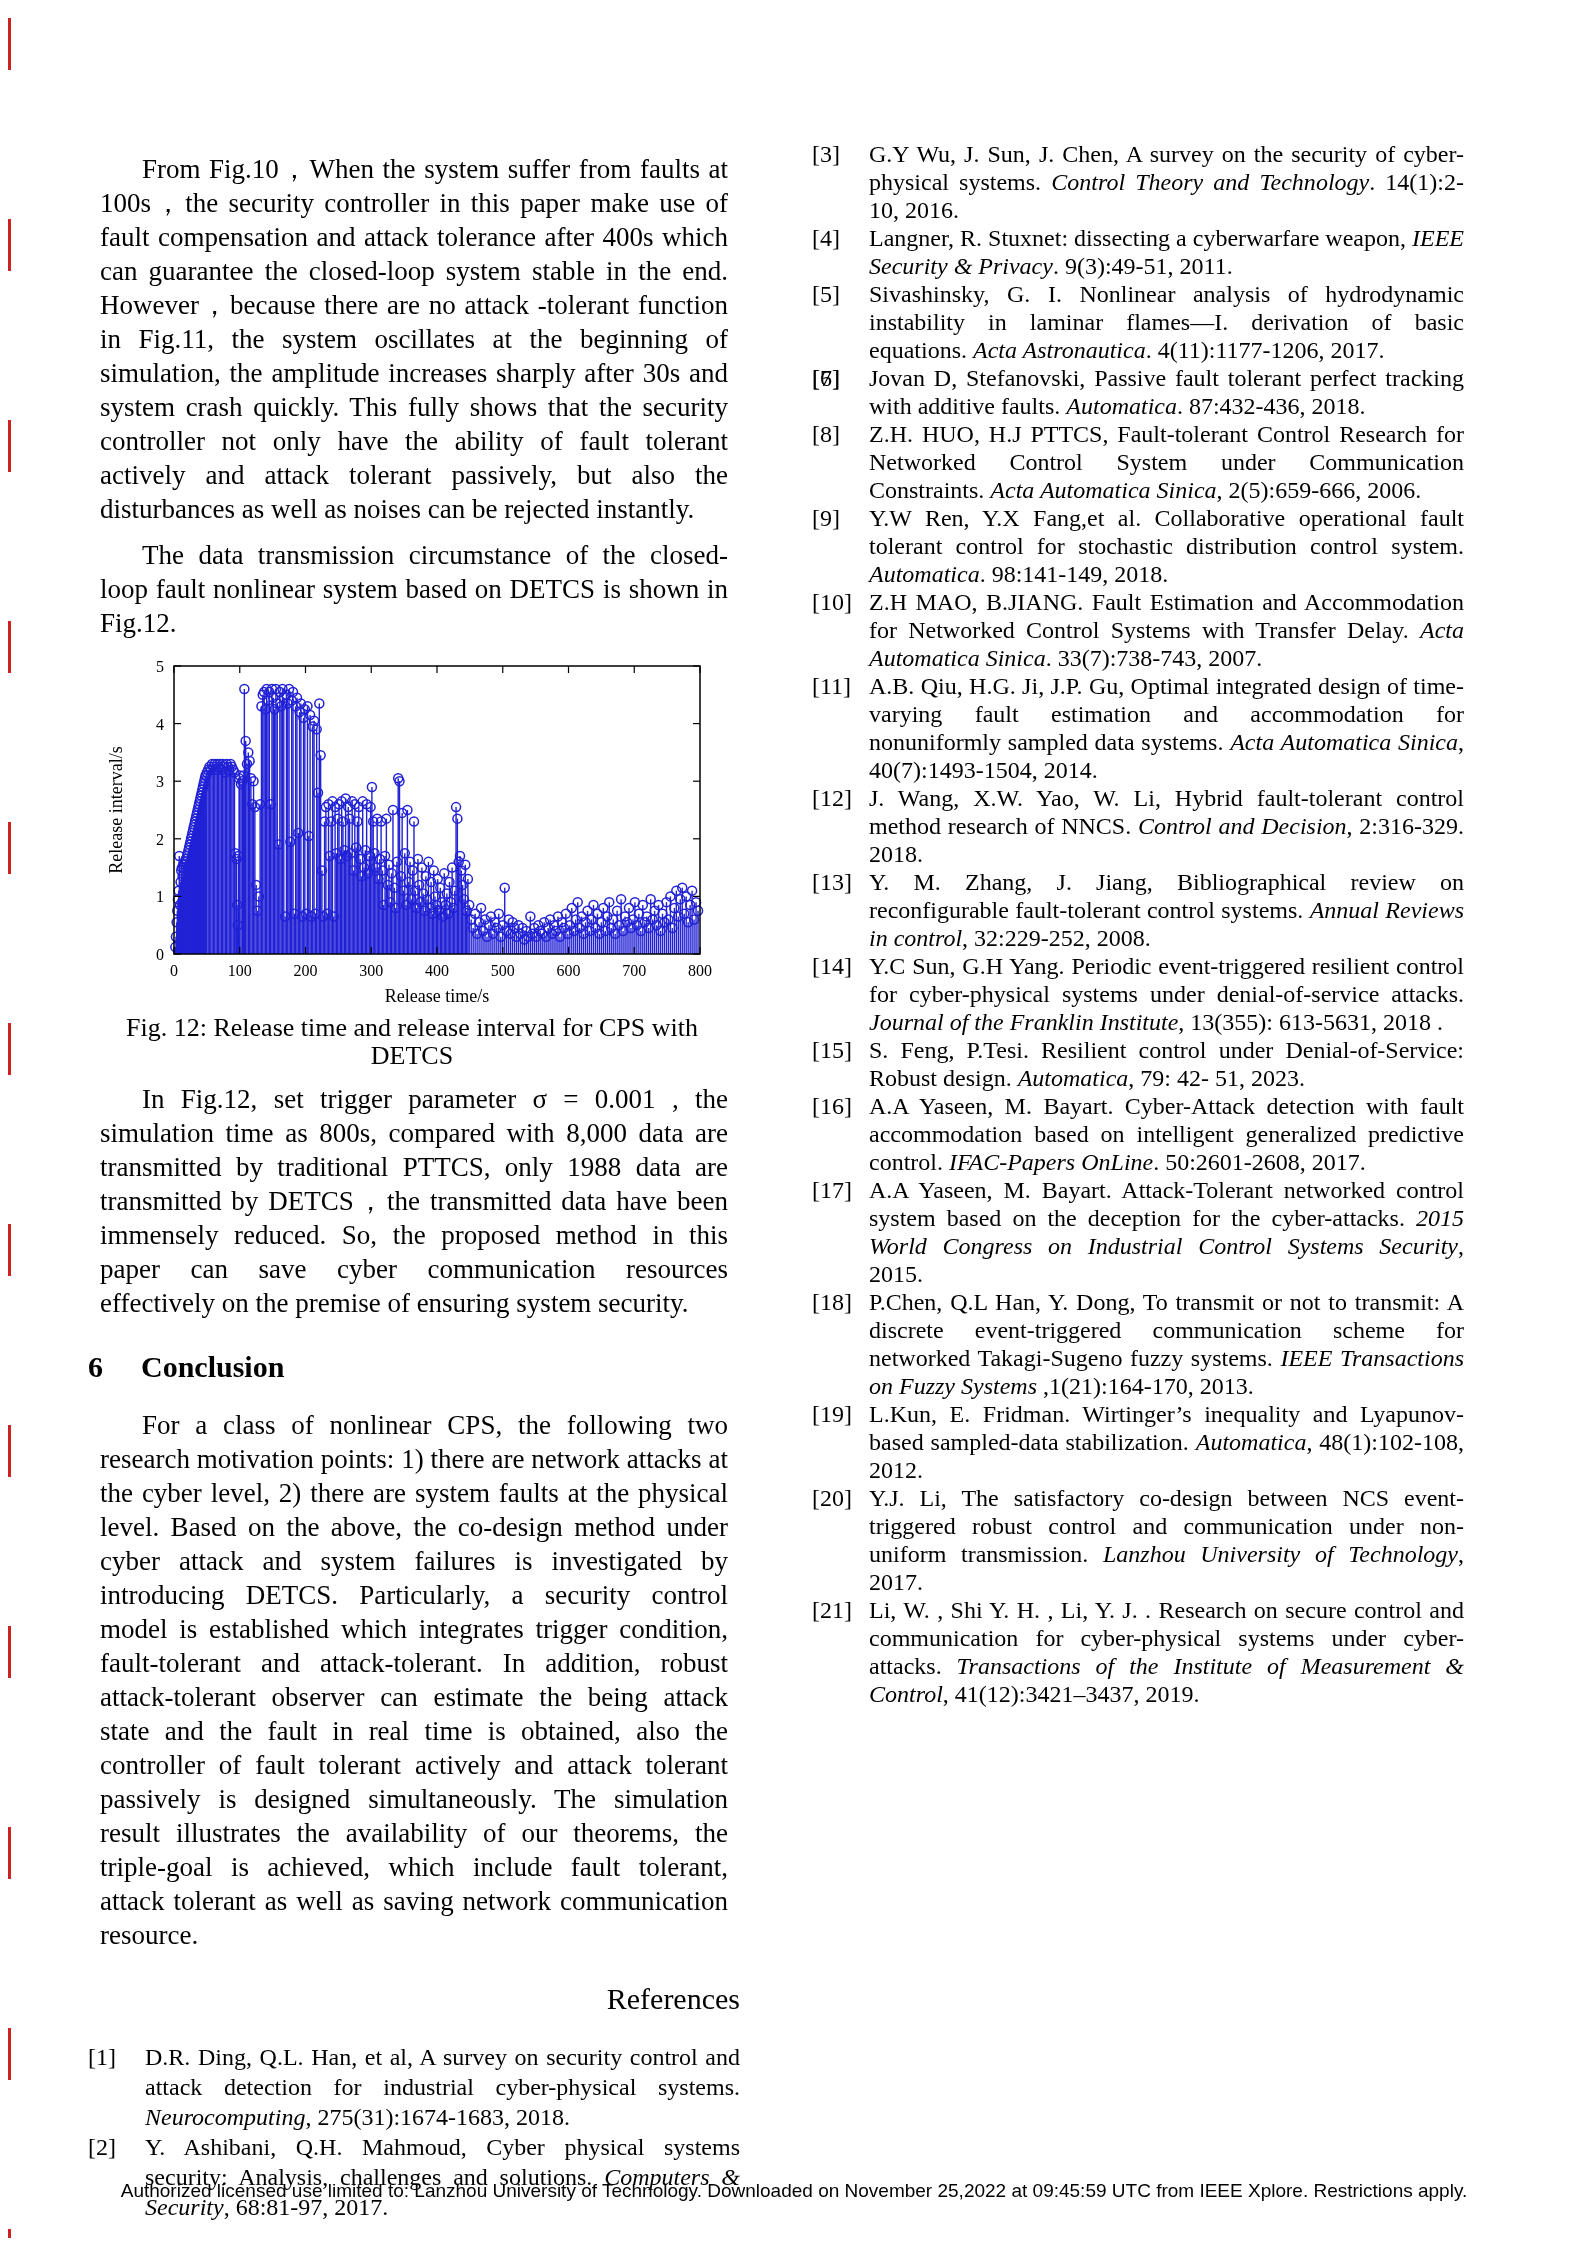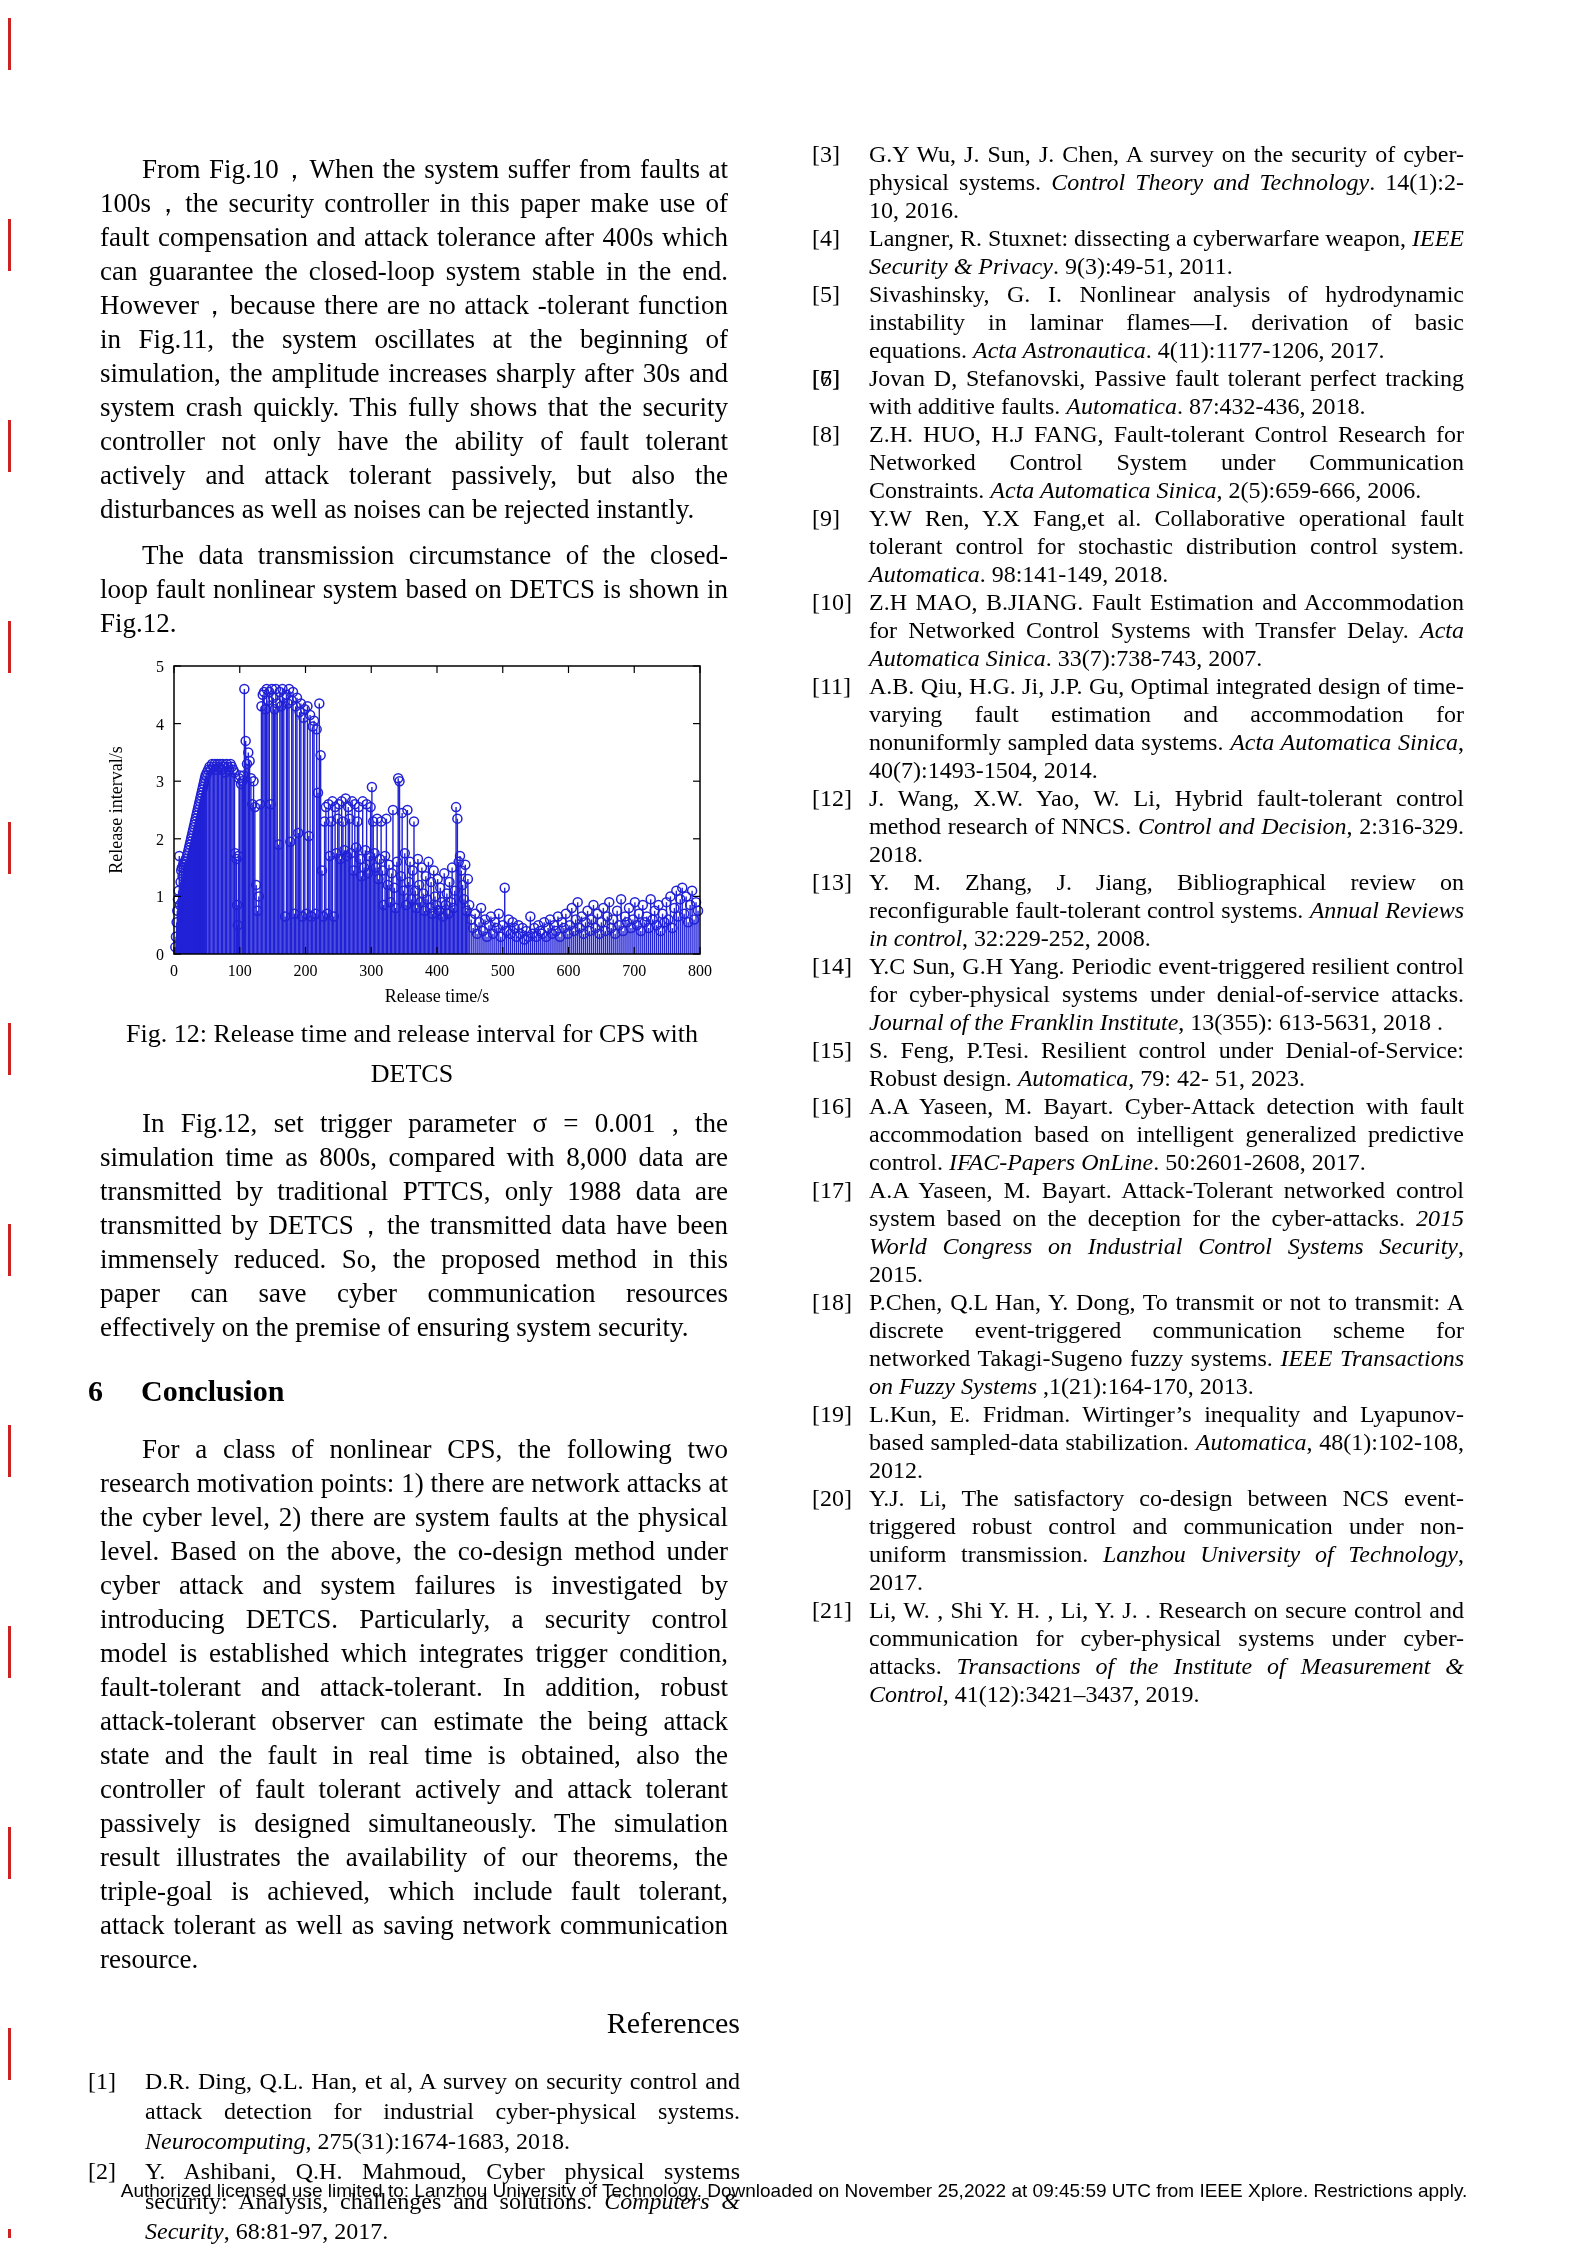--- a/index.html
+++ b/index.html
@@ -17,21 +17,21 @@
   .body-par{font-size:27px;line-height:34px;margin:12px;text-indent:42px;}
   .sec-heading{font-size:30px;font-weight:bold;margin:30px 0 24px 0;text-align:left;}
   .sec-heading .num{margin-right:38px;}
   .refs-heading{font-size:30px;font-weight:normal;margin:30px 0 26px 0;text-align:right;}
   ol.refs{list-style:none;margin:0;padding:0;font-size:24px;line-height:30px;}
   .col-right ol.refs{line-height:28px;}
   ol.refs li{position:relative;padding-left:57px;margin:0;}
   ol.refs .lbl{position:absolute;left:0;top:0;}
   ol.refs em{font-style:italic;}
   figure{margin:16px 0 4px 12px;width:624px;text-align:center;}
-  figcaption{font-size:26px;line-height:40px;margin-top:2px;text-indent:0;text-align:center;}
+  figcaption{font-size:26px;line-height:28px;margin-top:2px;text-indent:0;text-align:center;}
   svg text{font-family:"Liberation Serif", serif;fill:#000;}
   .footer{
     position:absolute;left:0;right:0;top:2180px;text-align:center;
     font-family:"Liberation Sans", sans-serif;font-size:19px;color:#000;
   }
 </style>
 </head>
 <body>
 
 <div class="margin-marks"></div>
@@ -852,21 +852,21 @@
     </ol>
 </div>
 
 <div class="col col-right">
   <ol class="refs">
       <li><span class="lbl">[3]</span><span>G.Y Wu, J. Sun, J. Chen, A survey on the security of cyber-physical systems. </span><em>Control Theory and Technology</em><span>. 14(1):2-10, 2016.</span></li>
       <li><span class="lbl">[4]</span><span>Langner, R. Stuxnet: dissecting a cyberwarfare weapon, </span><em>IEEE Security &amp; Privacy</em><span>. 9(3):49-51, 2011.</span></li>
       <li><span class="lbl">[5]</span><span>Sivashinsky, G. I. Nonlinear analysis of hydrodynamic instability in laminar flames—I. derivation of basic equations. </span><em>Acta Astronautica</em><span>. 4(11):1177-1206, 2017.</span></li>
       <li><span class="lbl">[6]</span></li>
       <li><span class="lbl">[7]</span><span>Jovan D, Stefanovski, Passive fault tolerant perfect tracking with additive faults. </span><em>Automatica</em><span>. 87:432-436, 2018.</span></li>
-      <li><span class="lbl">[8]</span><span>Z.H. HUO, H.J FANG, Fault-tolerant Control Research for Networked Control System under Communication Constraints. </span><em>Acta Automatica Sinica</em><span>, 2(5):659-666, 2006.</span></li>
+      <li><span class="lbl">[8]</span><span>Z.H. HUO, H.J PTTCS, Fault-tolerant Control Research for Networked Control System under Communication Constraints. </span><em>Acta Automatica Sinica</em><span>, 2(5):659-666, 2006.</span></li>
       <li><span class="lbl">[9]</span><span>Y.W Ren, Y.X Fang,et al. Collaborative operational fault tolerant control for stochastic distribution control system. </span><em>Automatica</em><span>. 98:141-149, 2018.</span></li>
       <li><span class="lbl">[10]</span><span>Z.H MAO, B.JIANG. Fault Estimation and Accommodation for Networked Control Systems with Transfer Delay. </span><em>Acta Automatica Sinica</em><span>. 33(7):738-743, 2007.</span></li>
       <li><span class="lbl">[11]</span><span>A.B. Qiu, H.G. Ji, J.P. Gu, Optimal integrated design of time-varying fault estimation and accommodation for nonuniformly sampled data systems. </span><em>Acta Automatica Sinica</em><span>, 40(7):1493-1504, 2014.</span></li>
       <li><span class="lbl">[12]</span><span>J. Wang,  X.W. Yao, W. Li, Hybrid fault-tolerant control method research of NNCS. </span><em>Control and Decision</em><span>, 2:316-329. 2018.</span></li>
       <li><span class="lbl">[13]</span><span>Y. M. Zhang, J. Jiang, Bibliographical review on reconfigurable fault-tolerant control systems. </span><em>Annual Reviews in control</em><span>, 32:229-252, 2008.</span></li>
       <li><span class="lbl">[14]</span><span>Y.C Sun, G.H Yang. Periodic event-triggered resilient control for cyber-physical systems under denial-of-service attacks. </span><em>Journal of the Franklin Institute</em><span>, 13(355): 613-5631, 2018 .</span></li>
       <li><span class="lbl">[15]</span><span>S. Feng, P.Tesi. Resilient control under Denial-of-Service: Robust design. </span><em>Automatica</em><span>, 79: 42- 51, 2023.</span></li>
       <li><span class="lbl">[16]</span><span>A.A Yaseen, M. Bayart. Cyber-Attack detection with fault accommodation based on intelligent generalized predictive control. </span><em>IFAC-Papers OnLine</em><span>. 50:2601-2608, 2017.</span></li>
       <li><span class="lbl">[17]</span><span>A.A Yaseen, M. Bayart. Attack-Tolerant networked control system based on the deception for the cyber-attacks. </span><em>2015 World Congress on Industrial Control Systems Security</em><span>, 2015.</span></li>
       <li><span class="lbl">[18]</span><span>P.Chen, Q.L Han, Y. Dong, To transmit or not to transmit: A discrete event-triggered communication scheme for networked Takagi-Sugeno fuzzy systems. </span><em>IEEE Transactions on Fuzzy Systems</em><span> ,1(21):164-170, 2013.</span></li>

